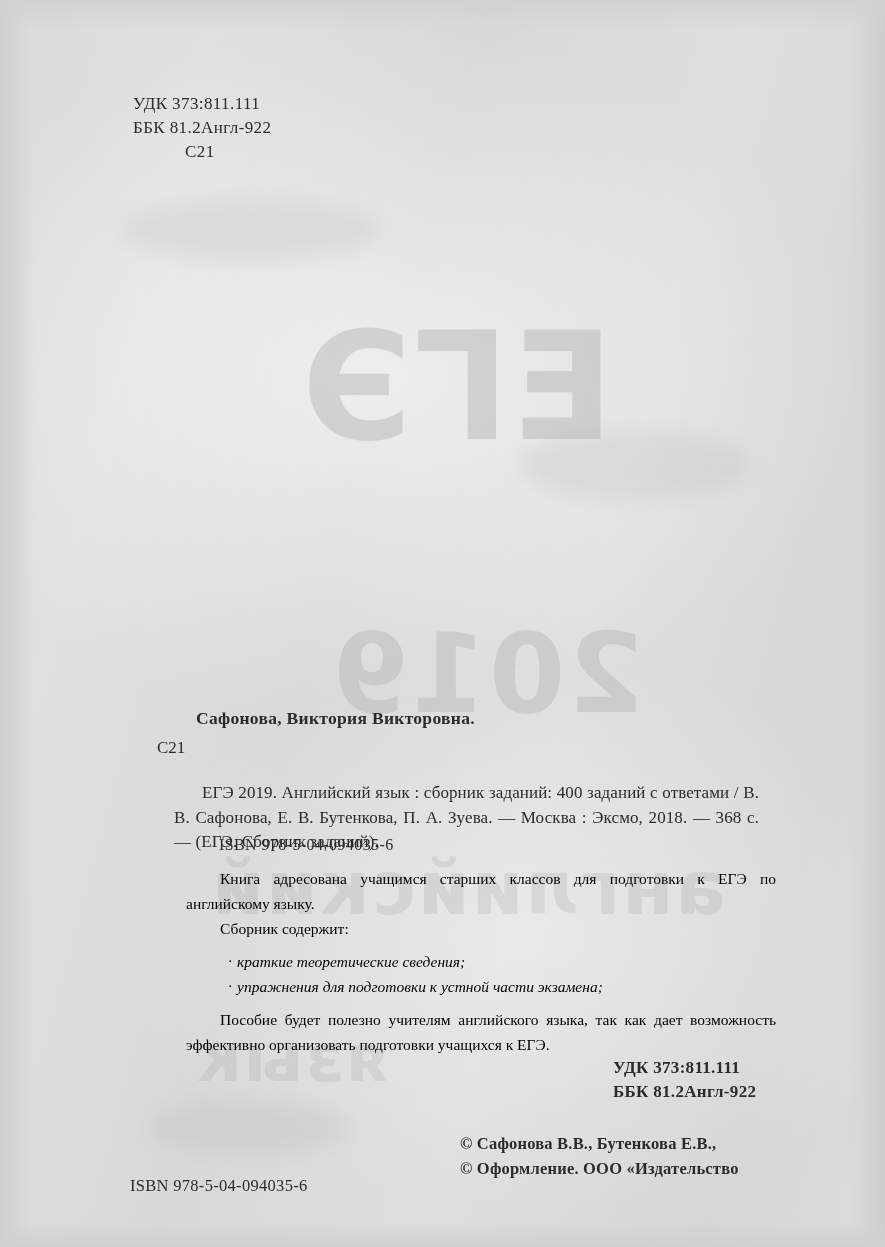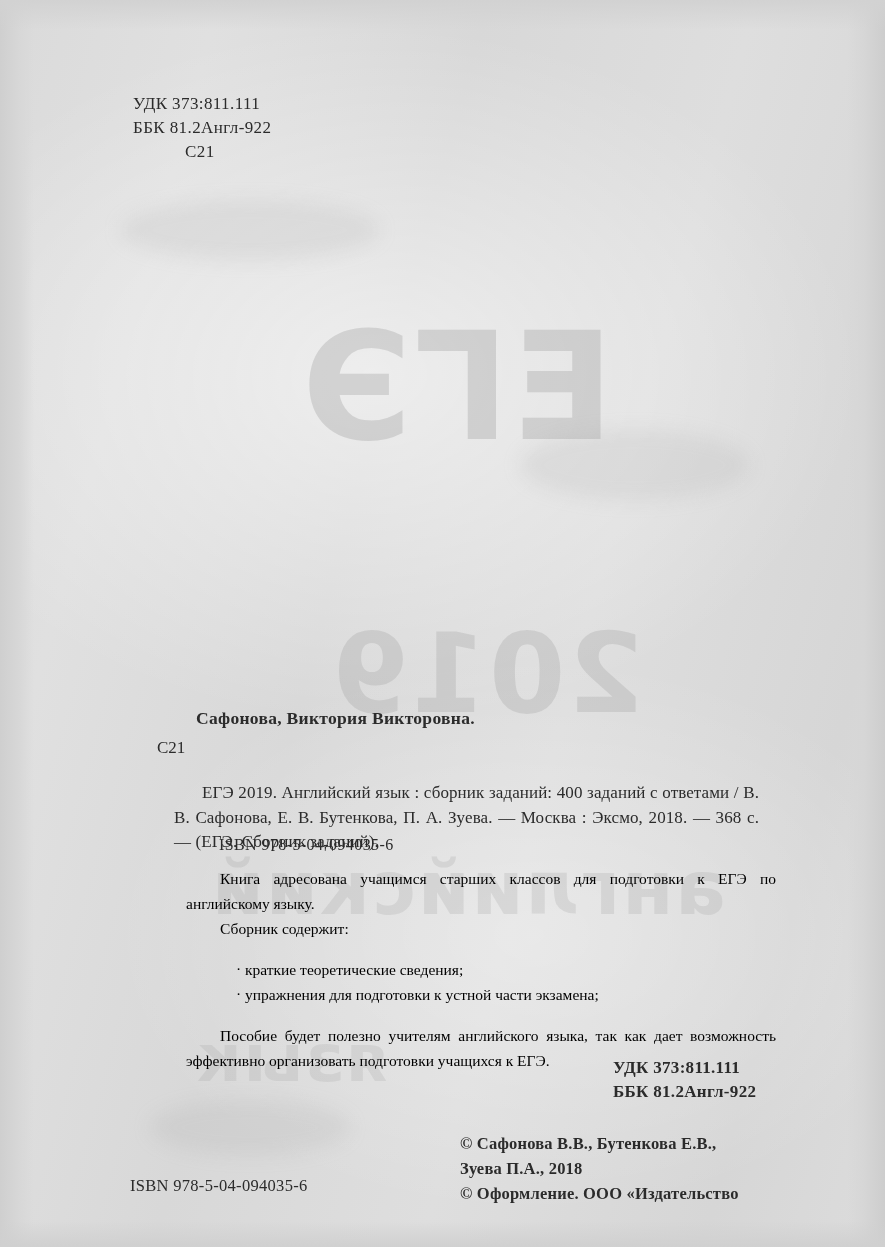--- a/index.html
+++ b/index.html
@@ -148,23 +148,24 @@
     top: 866px;
     width: 590px;
     font-size: 15.5px;
     line-height: 25px;
     color: #000000;
     text-align: justify;
   }
   .annotation p { margin: 0; }
   .annotation .p-ind { text-indent: 34px; }
   .annotation ul {
-    margin: 16px;
+    margin: 8px;
     padding: 0 0 0 34px;
     list-style: none;
+    font-style: italic;
   }
   .annotation li { position: relative; padding-left: 9px; }
   .annotation li:before {
     content: "\00B7";
     position: absolute;
     left: 0;
     top: -1px;
   }
 
   .udk-bottom {
@@ -241,20 +242,19 @@
       <p class="p-ind">Пособие будет полезно учителям английского языка, так как дает возможность эффективно организовать подготовки учащихся к ЕГЭ.</p>
     </div>
 
     <div class="udk-bottom">
       <div>УДК 373:811.111</div>
       <div>ББК 81.2Англ-922</div>
     </div>
 
     <div class="copyright">
       <div>© Сафонова В.В., Бутенкова Е.В.,</div>
-      <div>Зуева П.А., 2018</div>
       <div>© Оформление. ООО «Издательство</div>
     </div>
 
     <div class="isbn-bottom">ISBN 978-5-04-094035-6</div>
 
   </div>
 </div>
 
 </body></html>

